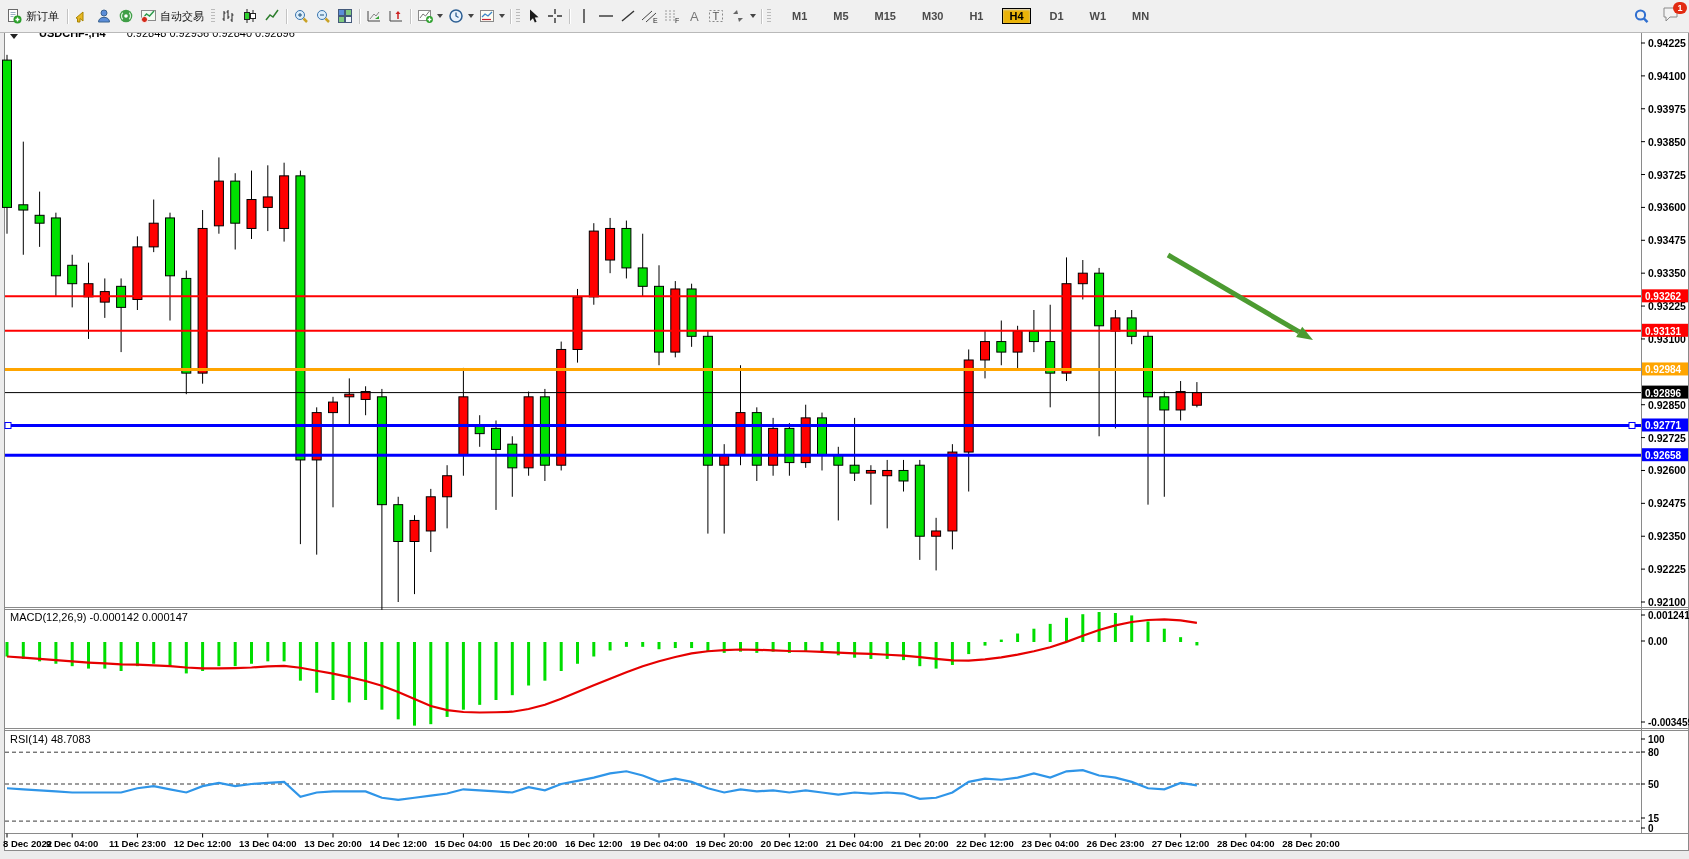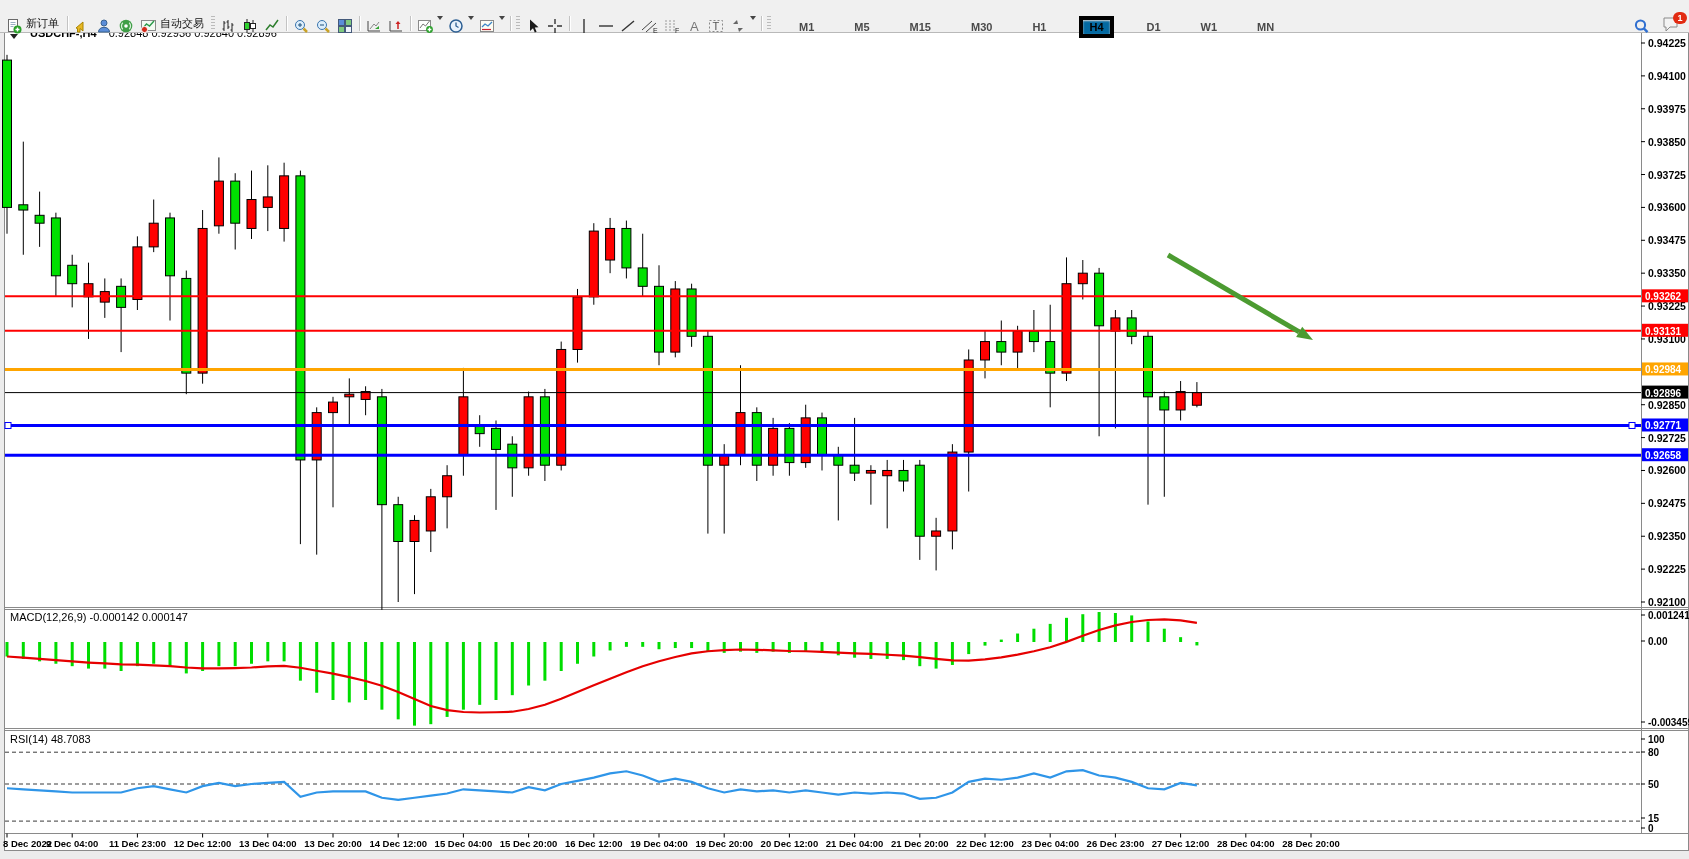--- a/index.html
+++ b/index.html
@@ -1,34 +1,34 @@
 <!DOCTYPE html>
 <html><head>
 <meta charset="utf-8">
 <title>USDCHF-,H4</title>
 <style>
   html,body{margin:0;padding:0;width:1689px;height:859px;background:#ececec;
     font-family:"Liberation Sans",sans-serif;overflow:hidden;position:relative}
   .toolbar{position:absolute;top:0;left:0;width:1689px;height:21px;background:#f0f0f0;
-    border-bottom:1px solid #b9b9b9;display:flex;align-items:flex-start;padding:16px 3px;box-sizing:border-box;z-index:6}
+    border-bottom:1px solid #b9b9b9;display:flex;align-items:center;padding:16px 3px;box-sizing:border-box;z-index:6}
   .tbtn{height:19px;min-width:22px;display:flex;align-items:center;justify-content:center;cursor:default}
   .tlabel{font-size:11px;color:#111;margin:0 5px 0 1px;white-space:nowrap}
   .tsep{width:1px;height:15px;background:#c3c3c3;margin:0 3px;box-shadow:1px 0 0 #ffffff}
   .grip{width:4px;height:14px;margin:0 2px;background-image:repeating-linear-gradient(#bbb 0 1px,transparent 1px 3px);background-size:1px 100%;background-repeat:repeat-x}
   .caret{width:0;height:0;border-left:3px solid transparent;border-right:3px solid transparent;border-top:4px solid #444;margin:0 2px 0 1px}
   .tfwrap{display:flex;align-items:center;margin-left:6px}
-  .tf{font-size:11px;font-weight:700;color:#4a4a4a;padding:1px 6px;margin:0 13px;border:1px solid transparent}
-  .tf.active{background:#0369a1;border:4px solid #000000;box-shadow:inset 0 1px 2px #d7d7d7;color:#000}
+  .tf{font-size:11px;font-weight:700;color:#4a4a4a;padding:1px 6px;margin:0 6px;border:1px solid transparent}
+  .tf.active{background:#eab308;border:1px solid #000000;box-shadow:inset 0 1px 2px #d7d7d7;color:#000}
   .rightgrp{margin-left:auto;display:flex;align-items:center;margin-right:6px}
   .badge{position:absolute;top:-4px;right:-7px;background:#e22b12;color:#fff;font-size:9px;font-weight:700;
     border-radius:7px;min-width:12px;height:12px;line-height:12px;text-align:center;padding:0 1px}
   .chatwrap{position:relative;margin-left:10px}
   svg#cv{position:absolute;top:0;left:0;z-index:1}
   .lbl{position:absolute;z-index:3;color:#000;white-space:nowrap}
-  #hdr{left:10px;top:27px;font-size:11px;font-weight:700;display:flex;align-items:flex-end;gap:12px}
+  #hdr{left:10px;top:27px;font-size:11px;font-weight:700;display:flex;align-items:flex-end;gap:21px}
   #hdr .tri{width:0;height:0;border-left:4px solid transparent;border-right:4px solid transparent;border-top:5px solid #222}
   #macdlbl{left:10px;top:611px;font-size:11px}
   #rsilbl{left:10px;top:733px;font-size:11px}
 </style>
 </head>
 <body>
 
 <div class="toolbar">
   <span class="tbtn">
     <svg width="16" height="16">

